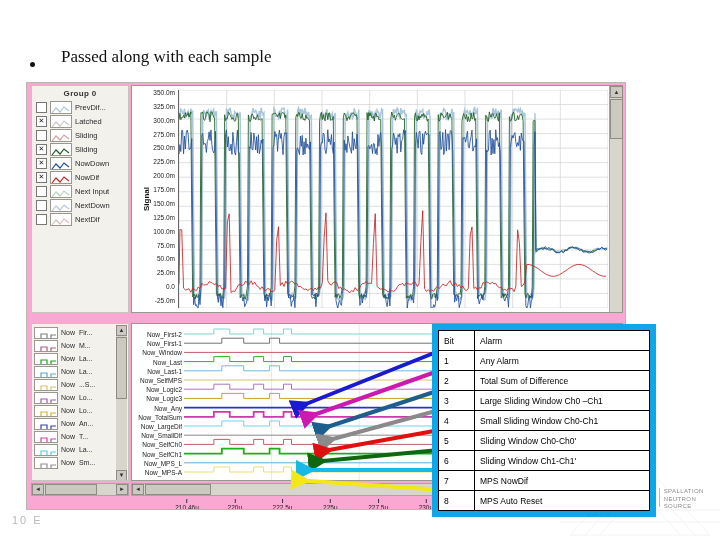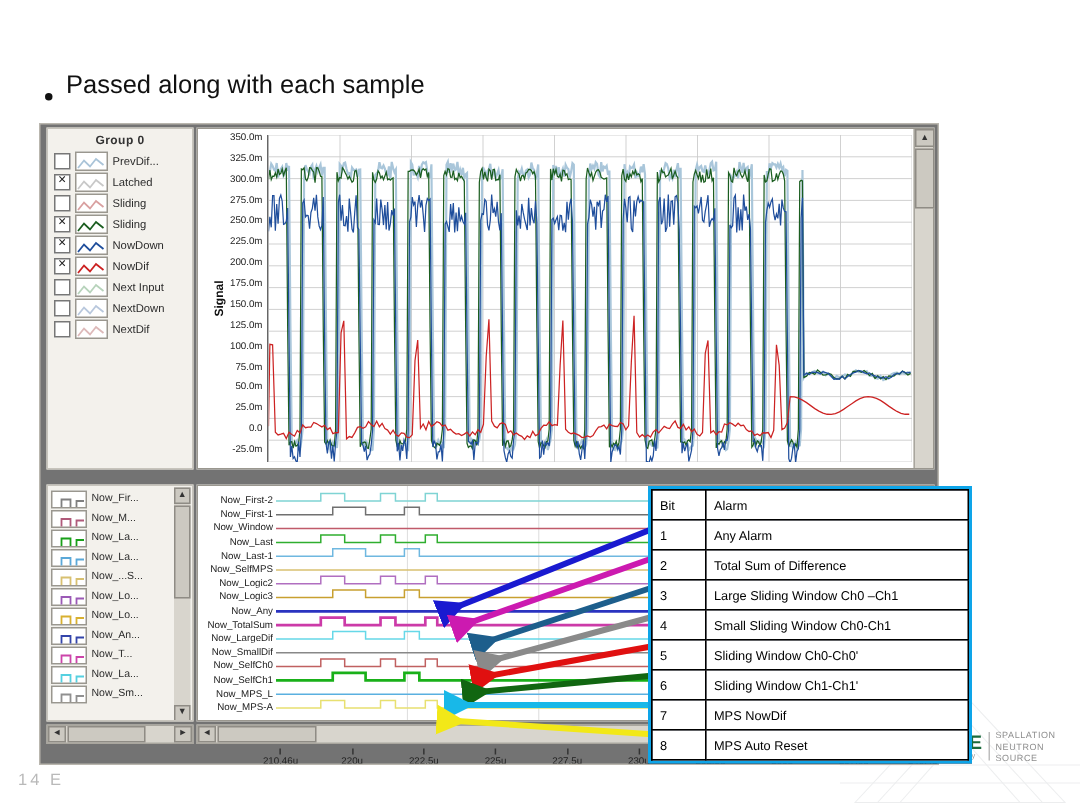--- a/index.html
+++ b/index.html
@@ -14,32 +14,32 @@
 
   
   .title{
     position:absolute;left:24px;top:10px;
     font-size:27px;font-weight:bold;color:#1a6b3c;
     letter-spacing:.5px;
     font-family:"DejaVu Sans", sans-serif;
   }
   .bullet-row{
     position:absolute;left:30px;top:48px;
-    display:flex;align-items:flex-end;gap:9px;
+    display:flex;align-items:flex-end;gap:26px;font-family:Liberation Serif, serif;
   }
   .bullet-dot{
     width:5px;height:5px;background:#111;border-radius:50%;
     margin-top:9px;flex:0 0 auto;
   }
   .bullet-text{font-size:17px;color:#111;line-height:1.1;}
 
   
   .shot{
     position:absolute;left:26px;top:82px;width:600px;height:428px;
-    background:#737373;
+    background:#f9a8d4;
     border:1px solid #b9b6ae;
     box-sizing:border-box;
     overflow:hidden;
   }
 
   
   .top-panel{position:absolute;left:0;top:0;width:600px;height:240px;}
 
   .legend-box{
     position:absolute;left:4px;top:2px;width:98px;height:228px;
@@ -153,21 +153,21 @@
   .xaxis{position:absolute;left:0;top:0;width:100%;height:26px;}
   .xtick{
     position:absolute;top:2px;font-size:6.5px;color:#222;transform:translateX(-50%);
     white-space:nowrap;
   }
   .xtick .mark{display:block;width:1px;height:4px;background:#333;margin:0 auto 1px;}
 
   
   .alarm-table{
     position:absolute;left:432px;top:324px;width:212px;
-    border:2px solid #0ea5e9;background:#0f172a;border-collapse:collapse;
+    border:6px solid #0ea5e9;background:#0f172a;border-collapse:collapse;
     z-index:40;
   }
   .alarm-table table{border-collapse:collapse;width:100%;}
   .alarm-table td{
     border:1px solid #000;font-size:8.5px;color:#000;height:19px;
     padding:0 0 0 5px;vertical-align:middle;background:#fff;
   }
   .alarm-table td.bitcol{width:30px;}
 
   
@@ -574,21 +574,21 @@
         <line x1="434" y1="392" x2="318" y2="430" stroke="#1d5e8c" stroke-width="4" marker-end="url(#ah2)"></line>
         <line x1="434" y1="411.5" x2="322" y2="442" stroke="#8a8a8a" stroke-width="4" marker-end="url(#ah3)"></line>
         <line x1="434" y1="431" x2="318" y2="452" stroke="#e01010" stroke-width="4" marker-end="url(#ah4)"></line>
         <line x1="434" y1="450.5" x2="312" y2="462" stroke="#116611" stroke-width="4" marker-end="url(#ah5)"></line>
         <line x1="434" y1="470" x2="300" y2="470" stroke="#18b8e8" stroke-width="4" marker-end="url(#ah6)"></line>
         <line x1="434" y1="489.5" x2="295" y2="480" stroke="#f2e818" stroke-width="4" marker-end="url(#ah7)"></line>
       </g>
   </svg>
 
   <div class="page-num">
-    <span>14</span>&nbsp;<span>E</span>
+    <span>10</span>&nbsp;<span>E</span>
   </div>
 
   <svg class="watermark" viewBox="0 0 160 90">
     <g stroke="#9aa0a6" fill="none" stroke-width="0.7">
       <path d="M10 85 L80 10 L150 85 Z"></path>
       <path d="M25 85 L80 25 L135 85"></path>
       <path d="M40 85 L80 40 L120 85"></path>
       <path d="M0 60 L160 60"></path>
         <path d="M0 72 L160 72"></path>
     </g>

